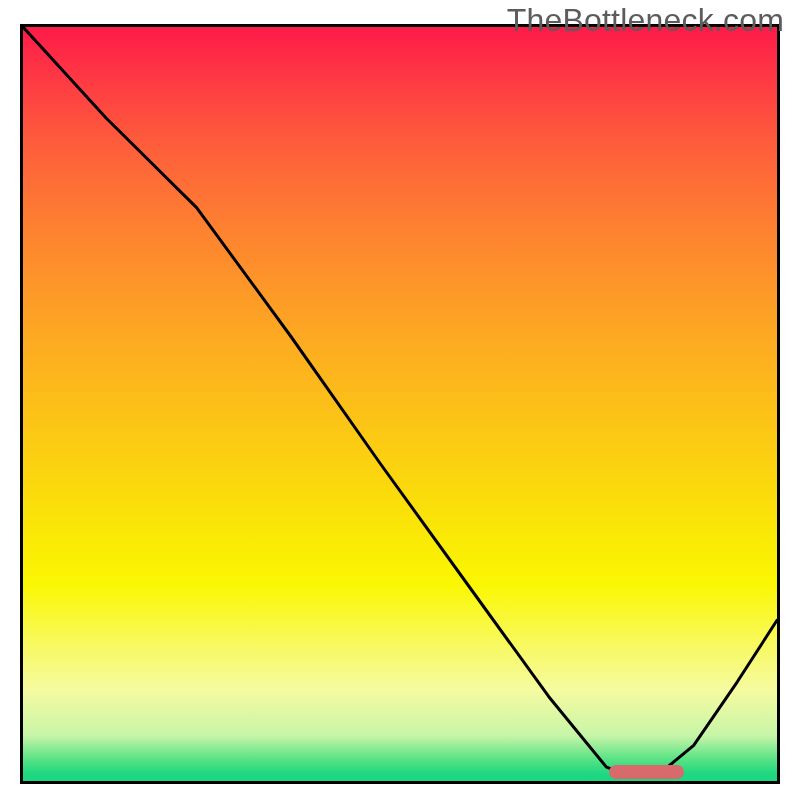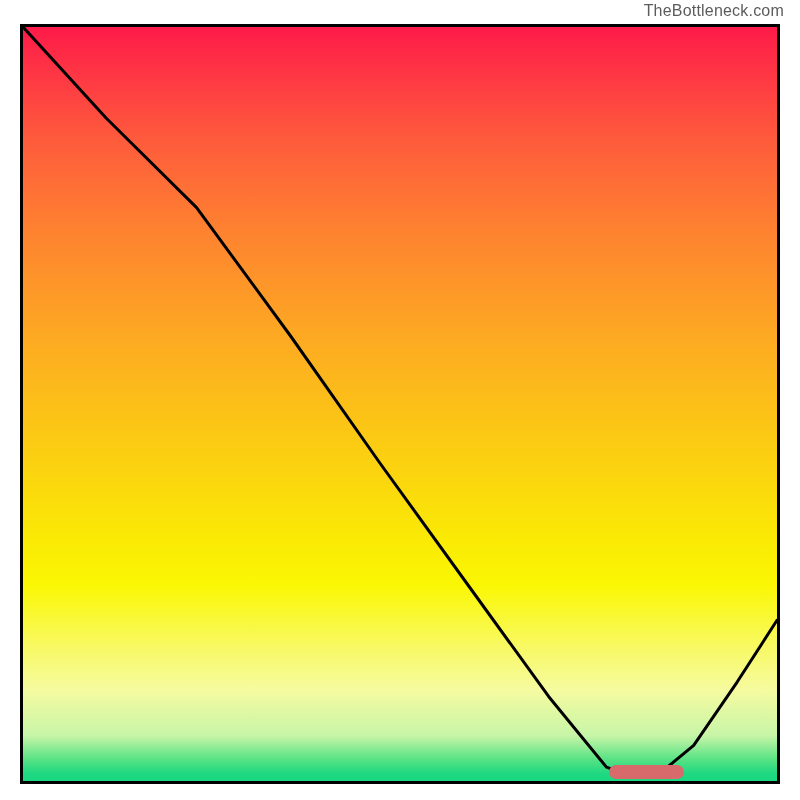--- a/index.html
+++ b/index.html
@@ -13,21 +13,21 @@
   .container {
     position: relative;
     width: 800px;
     height: 800px;
   }
   .watermark {
     position: absolute;
     top: 2px;
     right: 16px;
     color: #5c5c5c;
-    font-size: 16px;
+    font-size: 32px;
     font-weight: 500;
     letter-spacing: 0.2px;
     z-index: 20;
   }
   .plot-frame {
     position: absolute;
     left: 20px;
     top: 24px;
     width: 760px;
     height: 760px;

